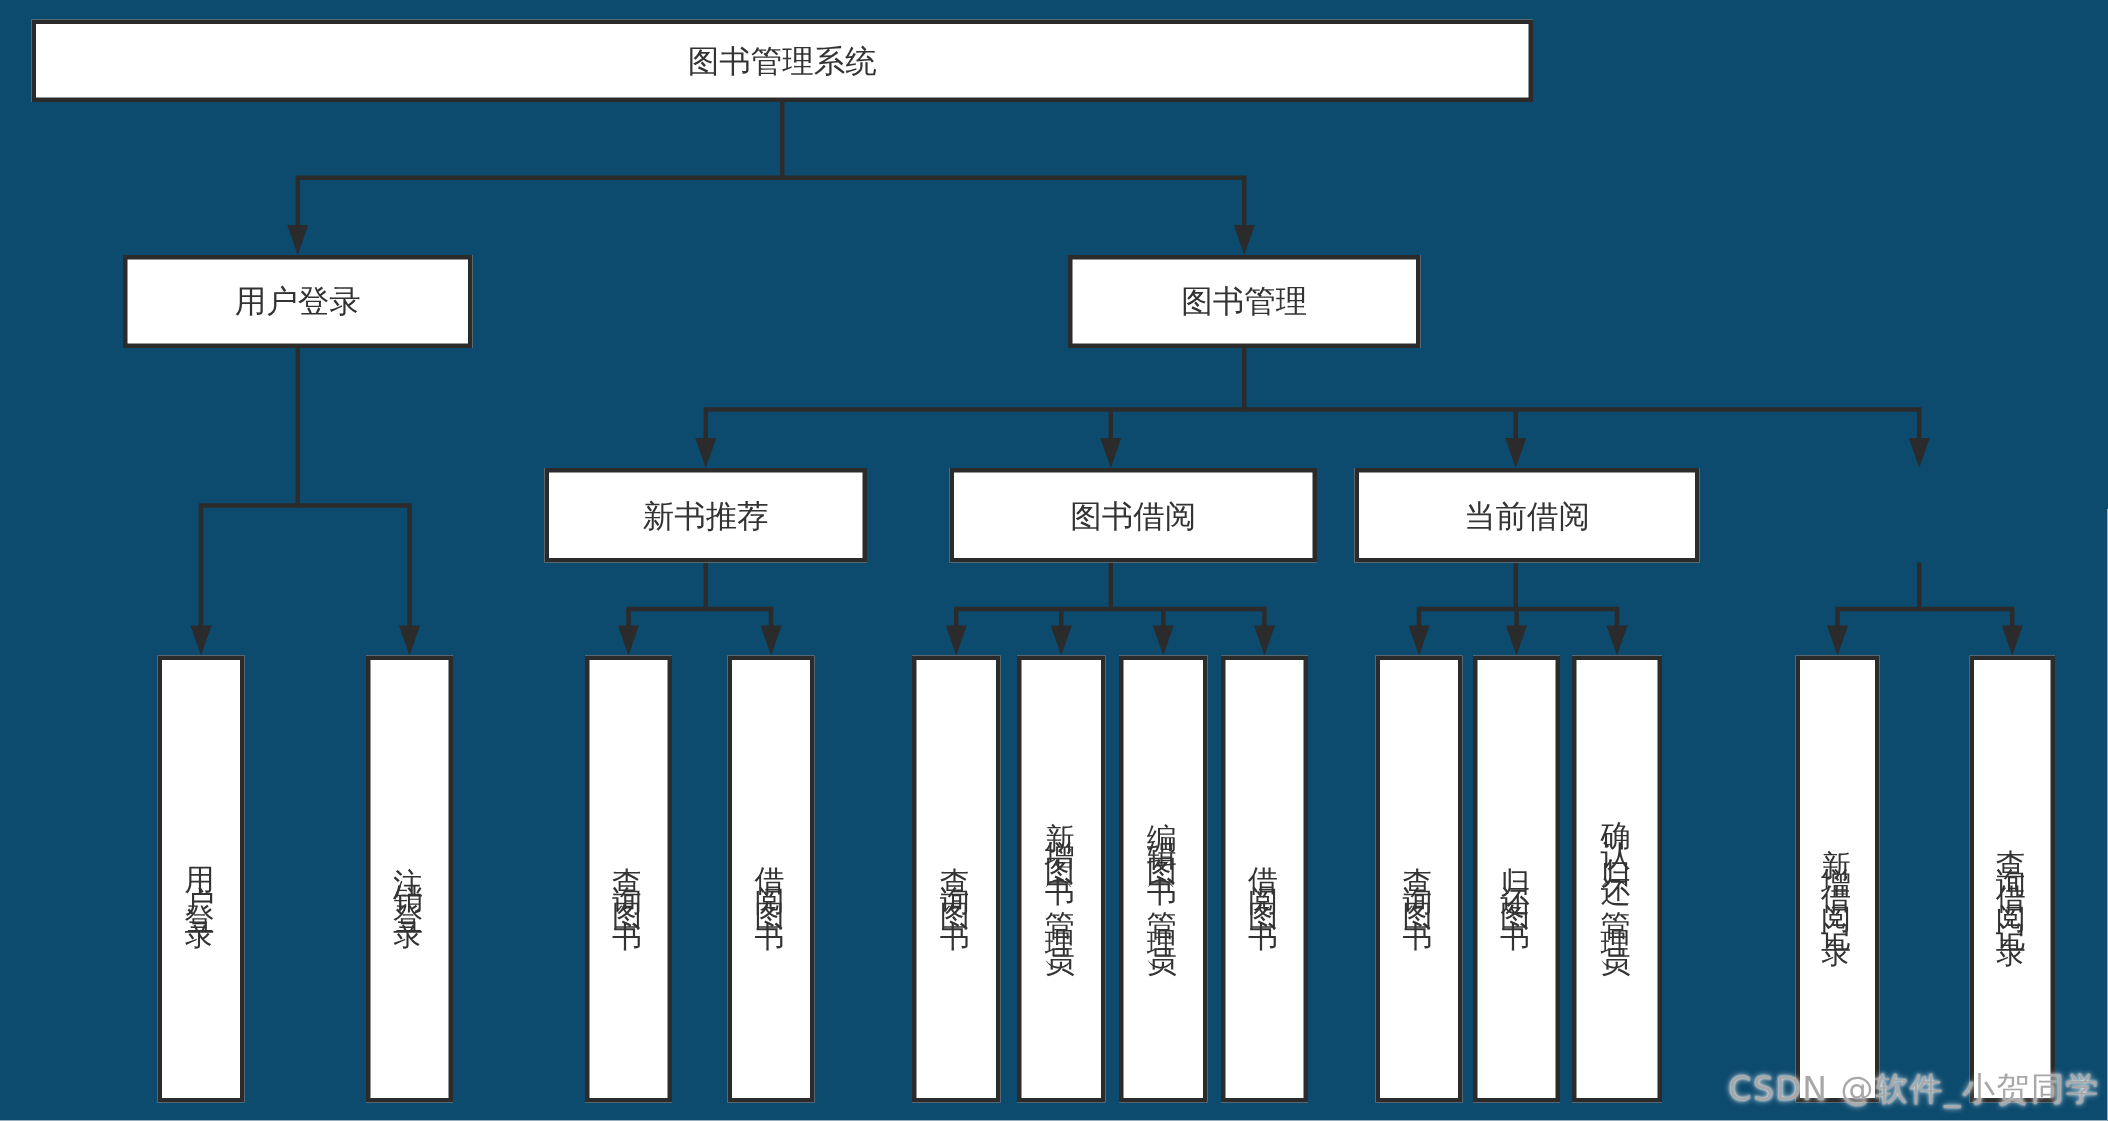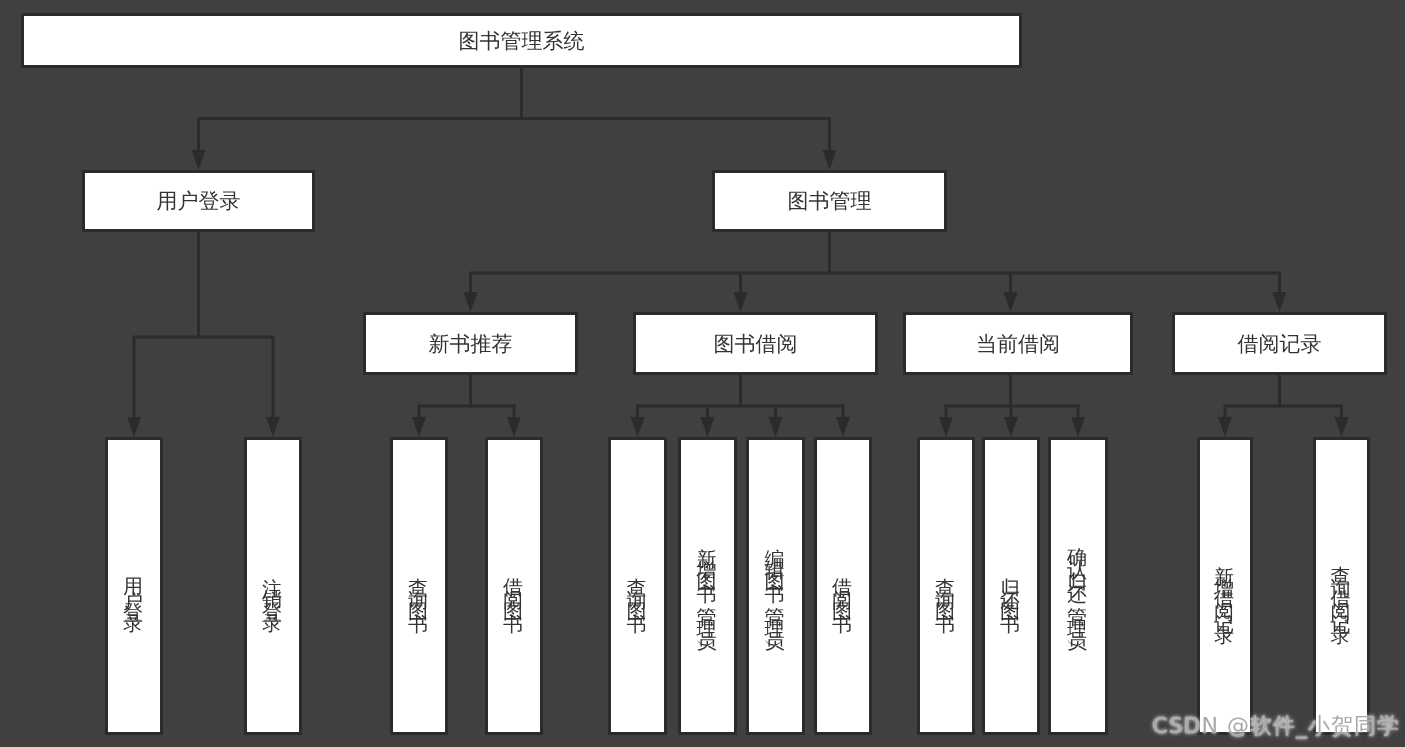--- a/index.html
+++ b/index.html
@@ -1,20 +1,20 @@
 <!DOCTYPE html>
 <html><head>
 <meta charset="utf-8">
 <style>
   html, body { margin: 0; padding: 0; background: #ffffff; }
   .canvas {
     position: relative;
     width: 1405px;
     height: 747px;
-    background: #404040;
+    background: #0c4a6e;
     font-family: "DejaVu Sans", sans-serif;
     overflow: hidden;
   }
   svg.connectors {
     position: absolute;
     left: 0; top: 0;
     width: 1405px; height: 747px;
   }
   .box {
     position: absolute;
@@ -109,21 +109,20 @@
   </svg>
 
   <div class="box hbox" style="left:21px; top:13px; width:1001px; height:55px;">图书管理系统</div>
 
   <div class="box hbox" style="left:82px; top:170px; width:233px; height:62px;">用户登录</div>
   <div class="box hbox" style="left:363px; top:312px; width:215px; height:63px;">新书推荐</div>
 
   <div class="box hbox" style="left:712px; top:170px; width:235px; height:62px;">图书管理</div>
   <div class="box hbox" style="left:633px; top:312px; width:245px; height:63px;">图书借阅</div>
   <div class="box hbox" style="left:903px; top:312px; width:230px; height:63px;">当前借阅</div>
-  <div class="box hbox" style="left:1172px; top:312px; width:215px; height:63px;">借阅记录</div>
 
   <div class="box vbox" style="left:105px; top:437px; width:58px; height:298px;">用户登录</div>
   <div class="box vbox" style="left:244px; top:437px; width:58px; height:298px;">注销登录</div>
 
   <div class="box vbox" style="left:390px; top:437px; width:58px; height:298px;">查询图书</div>
   <div class="box vbox" style="left:485px; top:437px; width:58px; height:298px;">借阅图书</div>
 
   <div class="box vbox" style="left:608px; top:437px; width:59px; height:298px;">查询图书</div>
   <div class="box vbox" style="left:678px; top:437px; width:59px; height:298px;">新增图书（管理员）</div>
   <div class="box vbox" style="left:746px; top:437px; width:59px; height:298px;">编辑图书（管理员）</div>

